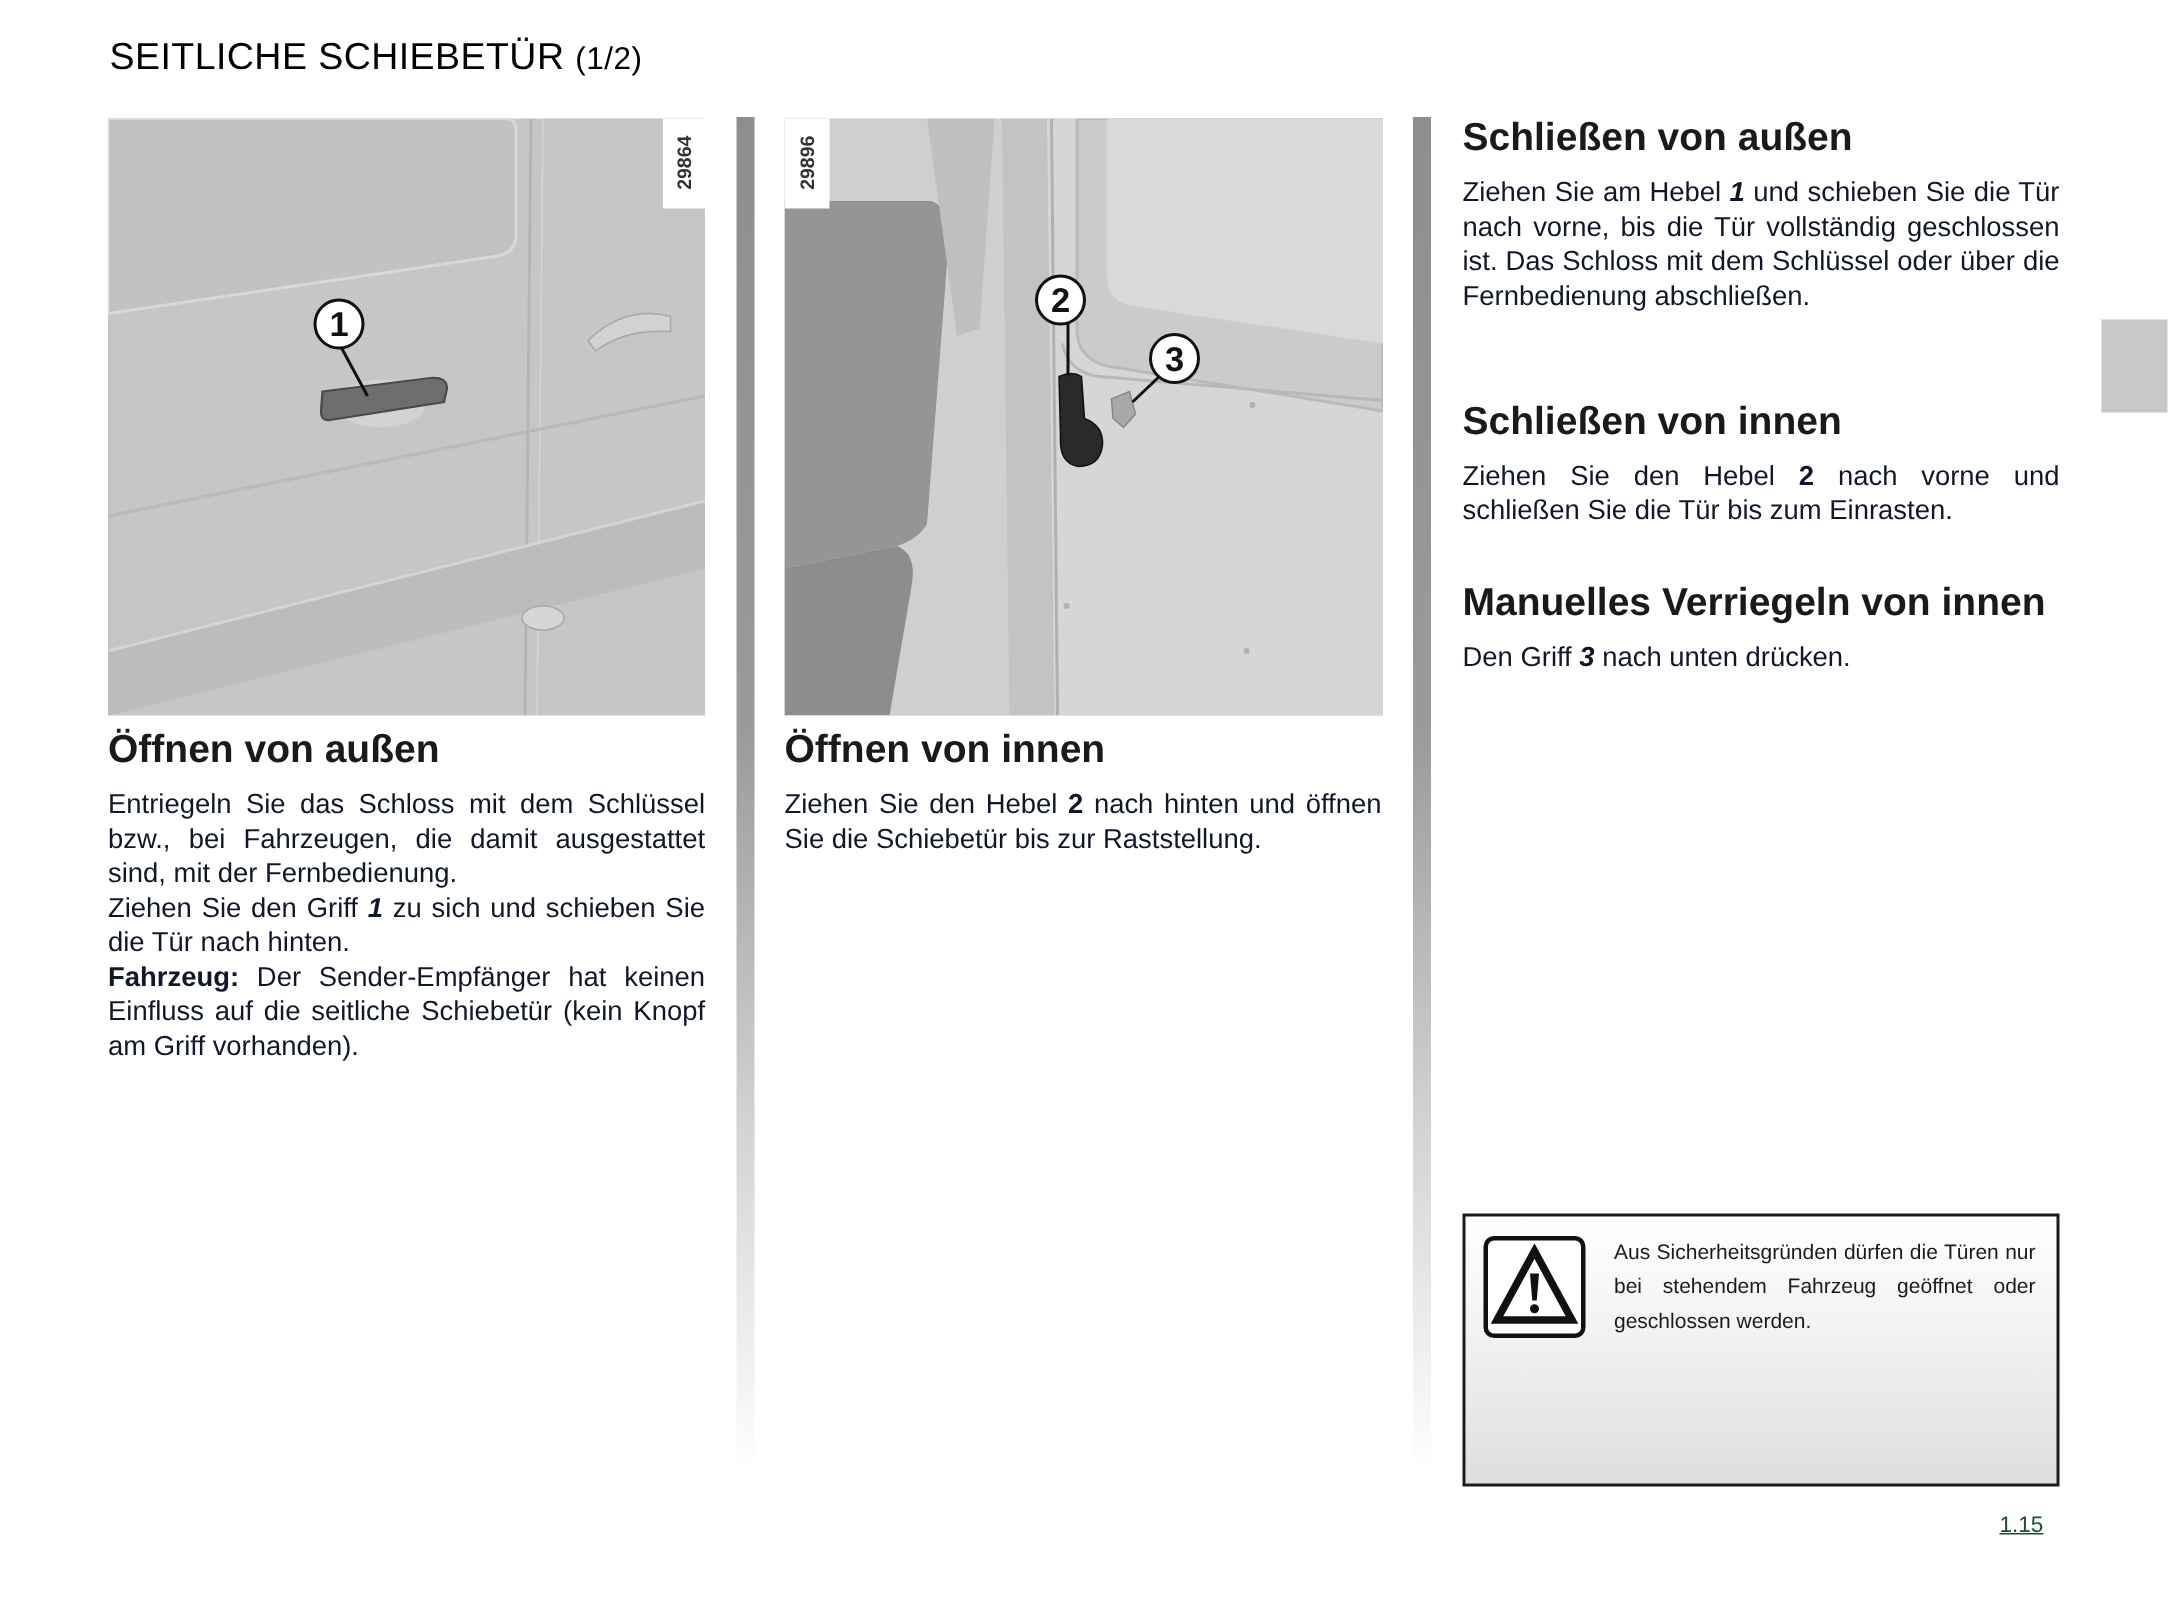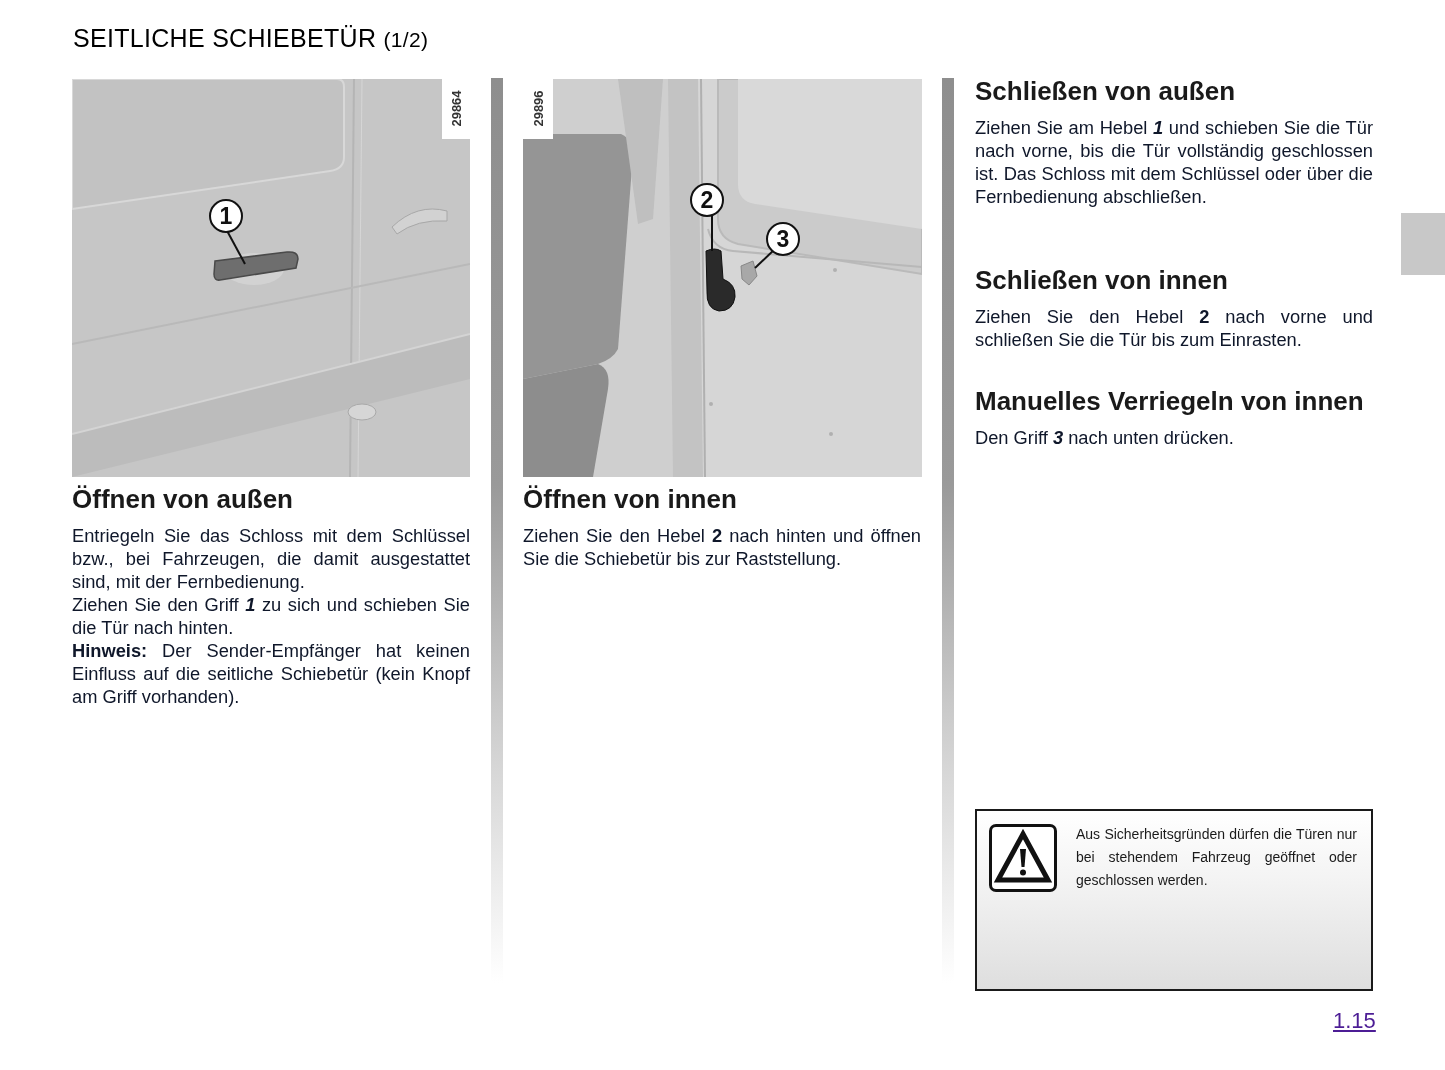--- a/index.html
+++ b/index.html
@@ -69,21 +69,21 @@
   }
   .warn-text {
     position: absolute; left: 99px; top: 12px; width: 281px;
     font-size: 14px; line-height: 23px; text-align: justify; color: #1a1a1a;
   }
 
   .thumb-tab {
     position: absolute; left: 1401px; top: 213px; width: 44px; height: 62px; background: #c8c8c8;
   }
   .page-number {
-    position: absolute; left: 1333px; top: 1008px; font-size: 22px; color: #4c1d95; text-decoration: underline;
+    position: absolute; left: 1333px; top: 1008px; font-size: 15px; color: #14532d; text-decoration: underline;
   }
 </style>
 </head>
 <body>
 
 <div class="page-title">
   <span>SEITLICHE SCHIEBETÜR</span>
   <span class="sub">(1/2)</span>
 </div>
 
@@ -154,21 +154,21 @@
   <div class="fig-code">
     <span>29896</span>
   </div>
 </div>
 
 <div class="section sec-left">
   <h2>Öffnen von außen</h2>
   <p>
     <span>Entriegeln Sie das Schloss mit dem Schlüssel bzw., bei Fahrzeugen, die damit ausgestattet sind, mit der Fernbedienung.</span><br>
     <span>Ziehen Sie den Griff </span><b><i>1</i></b><span> zu sich und schieben Sie die Tür nach hinten.</span><br>
-    <b>Hinweis:</b><span> Der Sender-Empfänger hat keinen Einfluss auf die seitliche Schiebetür (kein Knopf am Griff vorhanden).</span>
+    <b>Fahrzeug:</b><span> Der Sender-Empfänger hat keinen Einfluss auf die seitliche Schiebetür (kein Knopf am Griff vorhanden).</span>
   </p>
 </div>
 
 <div class="section sec-mid">
   <h2>Öffnen von innen</h2>
   <p><span>Ziehen Sie den Hebel </span><b>2</b><span> nach hinten und öffnen Sie die Schiebetür bis zur Raststellung.</span></p>
 </div>
 
 <div class="section sec-r1">
   <h2>Schließen von außen</h2>

